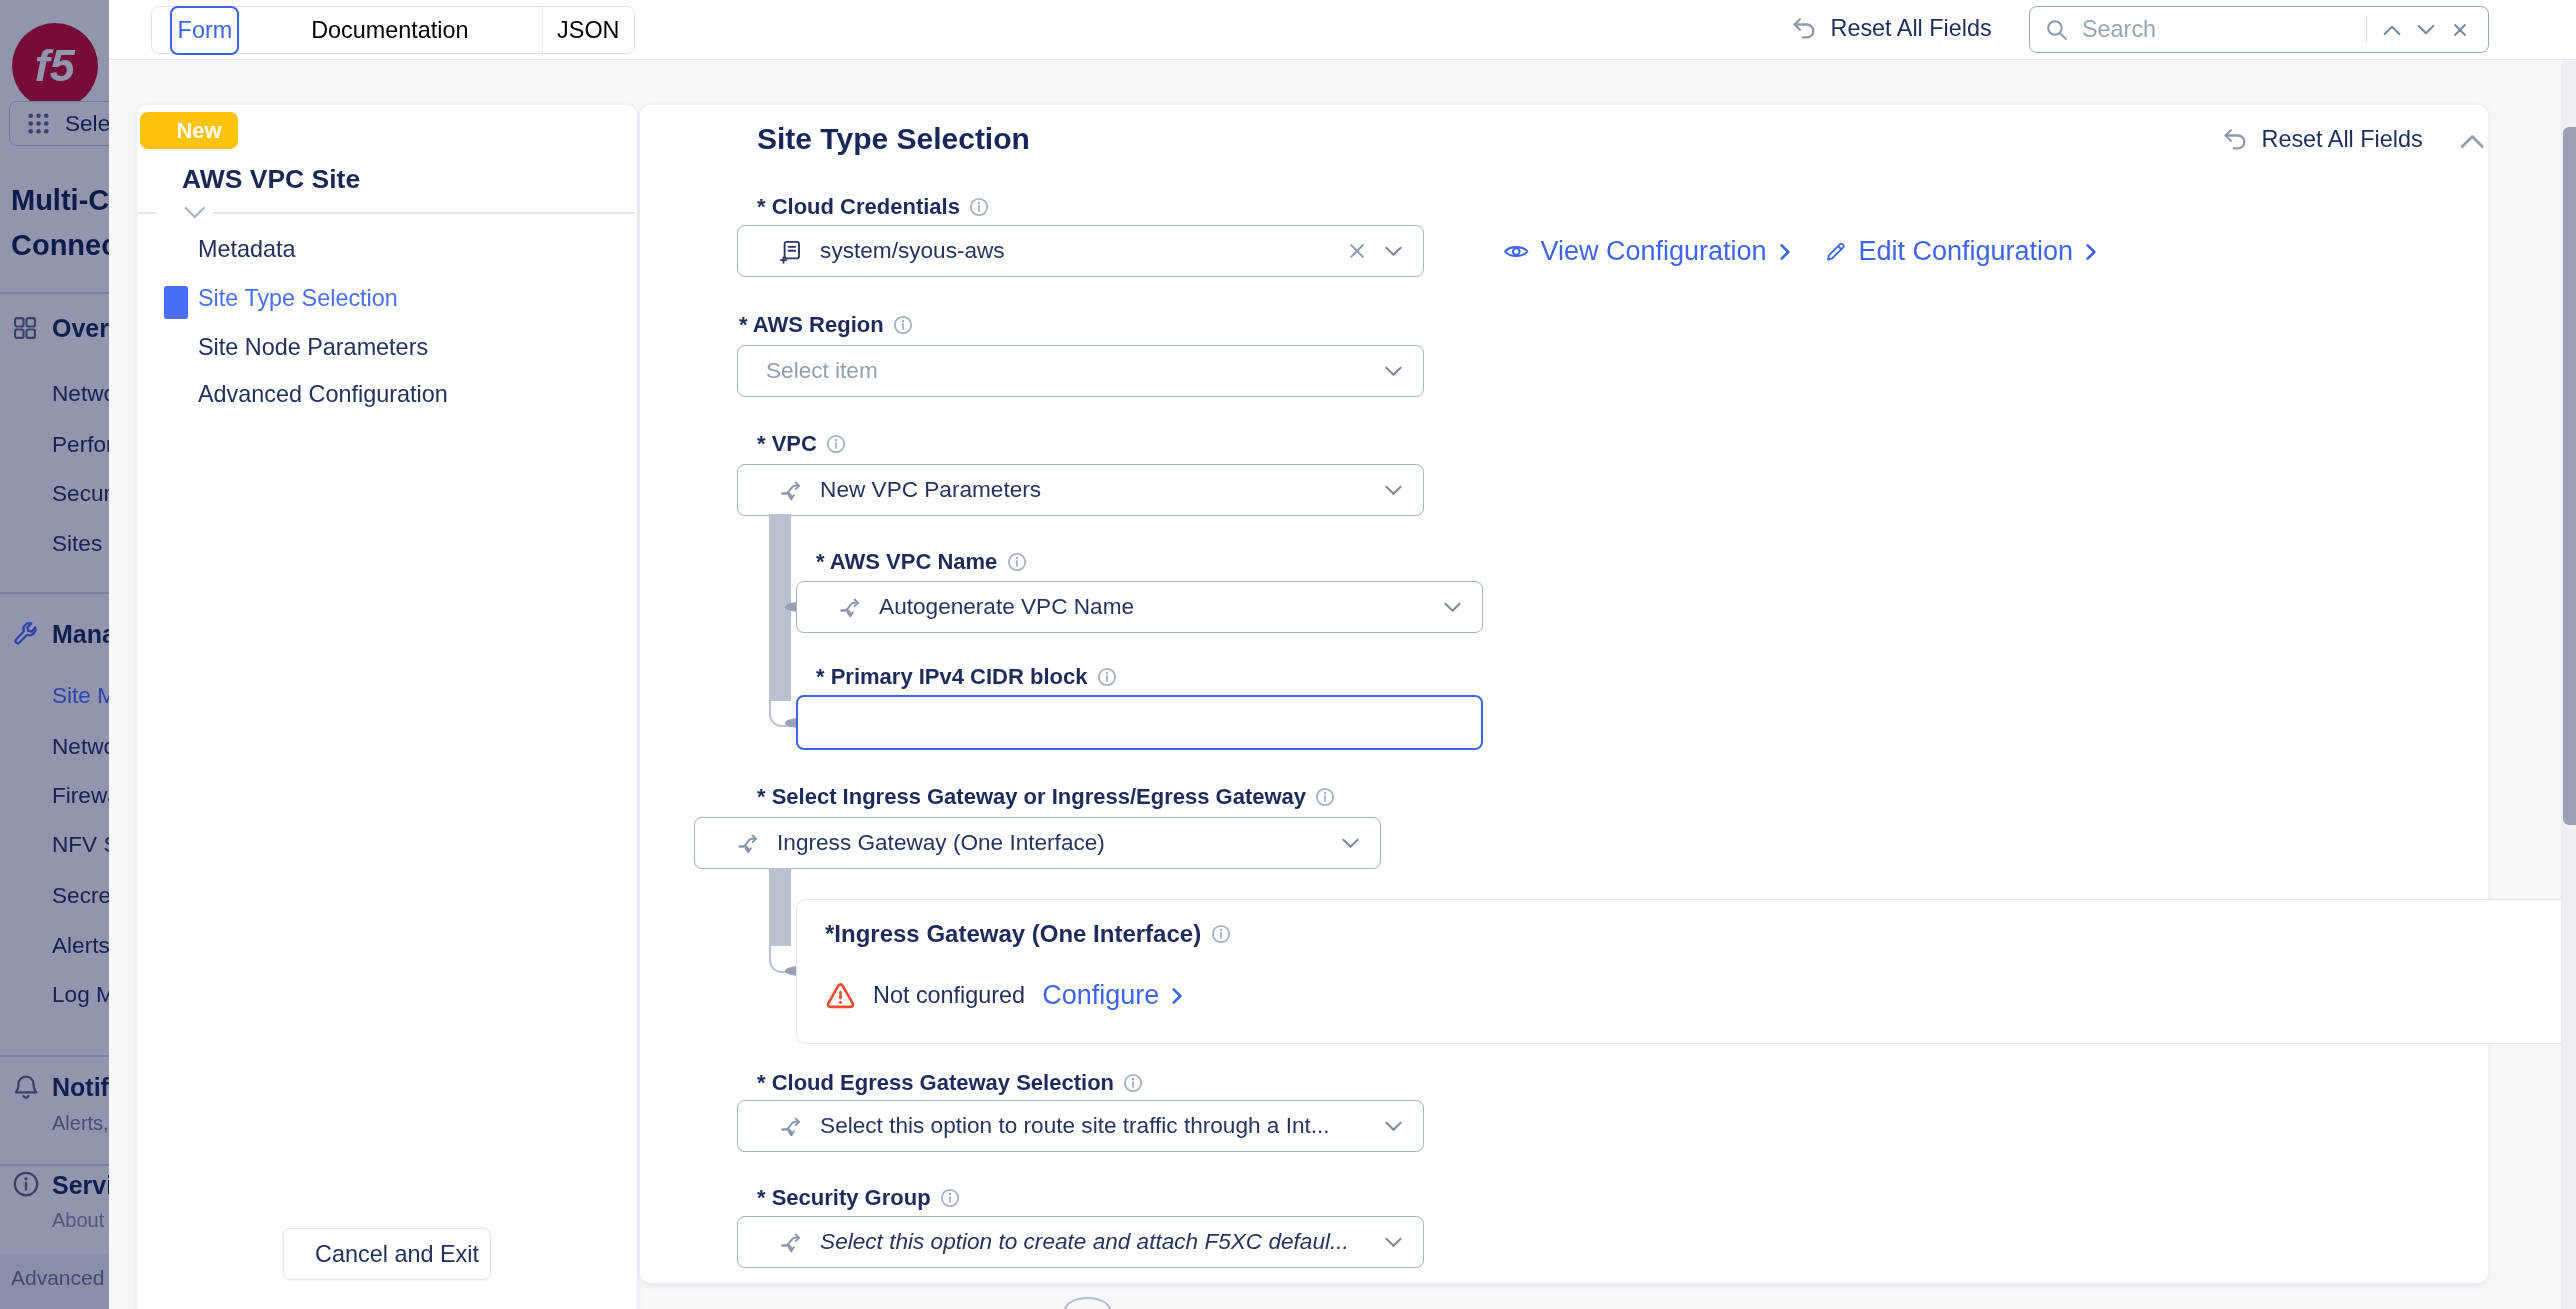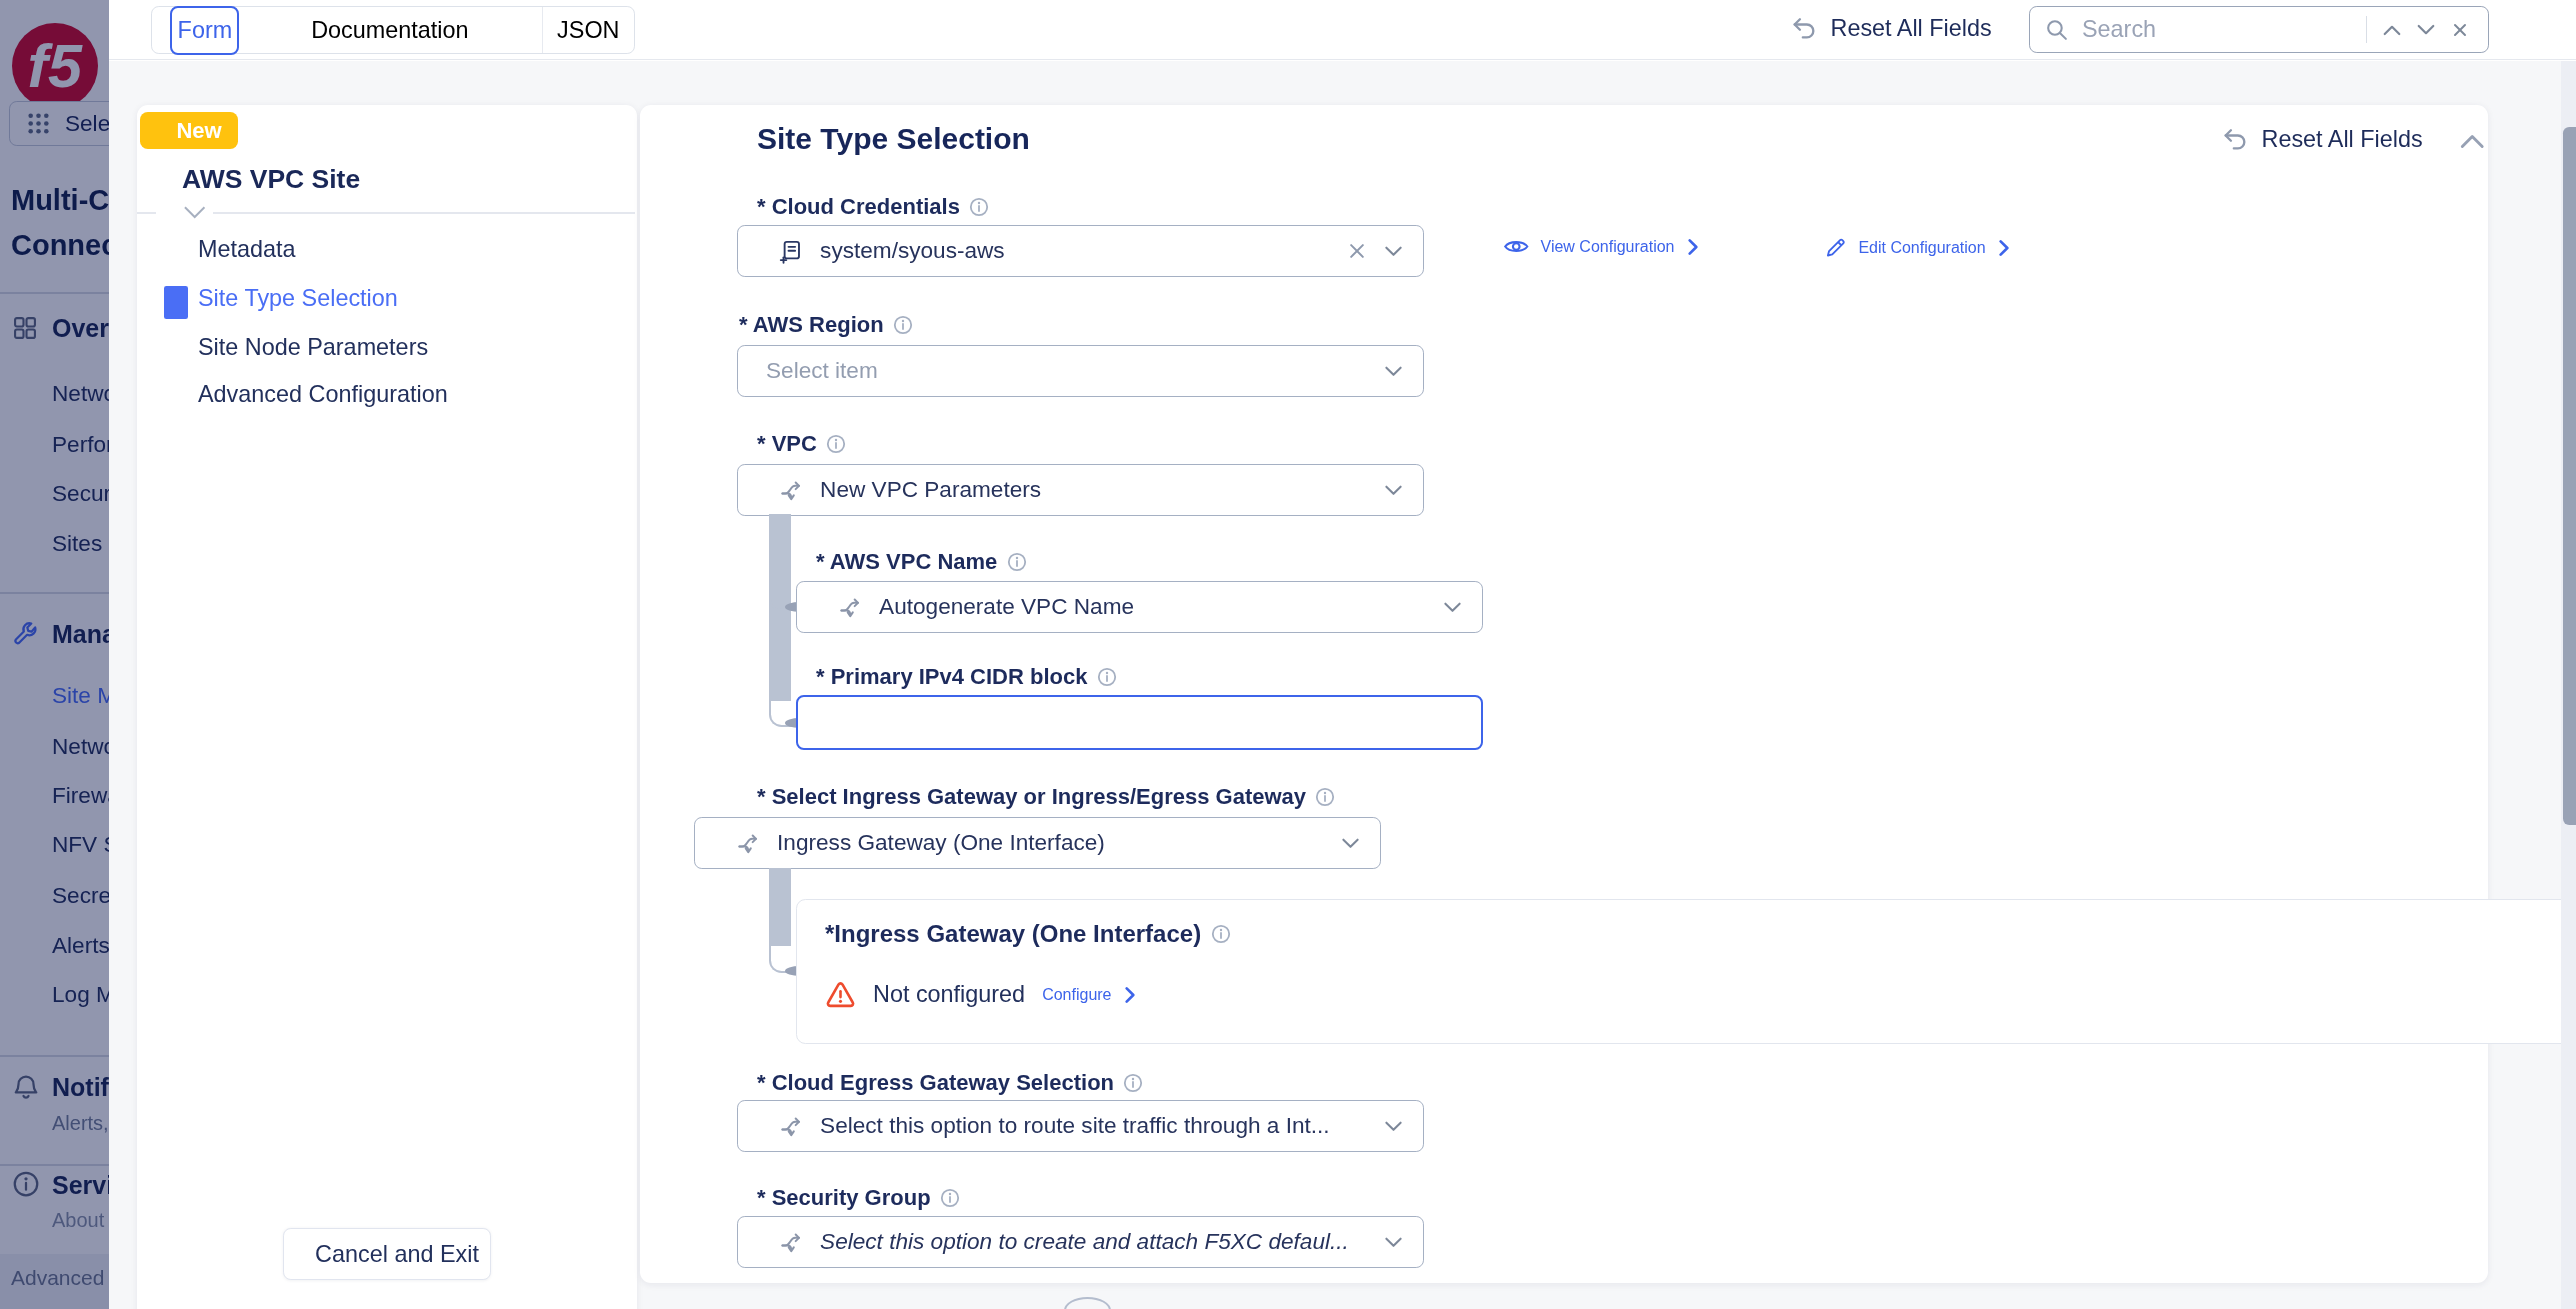--- a/index.html
+++ b/index.html
@@ -8,21 +8,21 @@
   .abs{position:absolute;}
 
   
   .sidebar{position:absolute;left:0;top:0;width:250px;height:1309px;background:#fff;z-index:1;}
   .side-head{position:absolute;font-size:25px;font-weight:bold;color:#1c2a58;white-space:nowrap;}
   .side-item{position:absolute;font-size:22.6px;color:#24325f;white-space:nowrap;}
   .side-sub{position:absolute;font-size:20px;color:#75809a;white-space:nowrap;}
   .side-div{position:absolute;left:0;width:250px;height:1.6px;background:#d8dce5;}
   .logo-ball{position:absolute;left:11.7px;top:23.4px;width:86px;height:86px;border-radius:50%;
              background:#cf0a2c;display:flex;align-items:center;justify-content:center;
-             color:#fff;font-weight:bold;font-style:italic;font-size:61px;}
+             color:#fff;font-weight:bold;font-style:italic;font-size:45px;}
   .select-btn{position:absolute;left:9.4px;top:101px;width:195px;height:45px;border:1.6px solid #c5ccda;
               border-radius:7.8px;display:flex;align-items:center;gap:14px;padding-left:15.6px;
               font-size:22.6px;color:#1d2b5c;background:#fff;box-sizing:border-box;}
   .prod-title{position:absolute;left:11px;font-size:29px;font-weight:bold;color:#15244f;white-space:nowrap;}
   .side-foot{position:absolute;left:0;top:1254px;width:250px;height:55px;background:#f1f2f6;}
 
   .dim{position:absolute;left:0;top:0;width:109px;height:1309px;background:rgba(5,15,70,0.44);z-index:2;}
 
   
   .mtop{position:absolute;left:109px;top:0;width:2467px;height:59px;background:#fff;
@@ -71,21 +71,21 @@
   .flabel{position:absolute;display:flex;align-items:center;gap:9.4px;font-size:22px;font-weight:bold;
           color:#1d2b5c;white-space:nowrap;}
   .control{position:absolute;width:687px;height:52px;background:#fff;border:1.6px solid #a5b0c3;
            border-radius:7.8px;display:flex;align-items:center;box-sizing:border-box;}
   .ctext{font-size:22.6px;color:#27335c;white-space:nowrap;overflow:hidden;flex:1 1 auto;min-width:0;}
   .ctext.fixed{flex:0 0 auto;}
   .cplace{color:#939db0;}
   .icon-lead{margin:0 15.6px 0 20px;flex:none;display:flex;}
   .dd-chev{margin-right:20px;flex:none;display:flex;}
   .clear-x{margin-left:auto;margin-right:17px;flex:none;display:flex;}
-  .blink{position:absolute;display:flex;align-items:center;gap:11px;font-size:16px;color:#3d64ea;
+  .blink{position:absolute;display:flex;align-items:center;gap:11px;font-size:27px;color:#3d64ea;
          white-space:nowrap;cursor:default;}
   .cidr{position:absolute;left:796px;top:695px;width:687px;height:55px;border:2.3px solid #3d64ea;
         border-radius:7.8px;background:#fff;box-sizing:border-box;outline:none;font-size:22.6px;
         color:#27335c;padding:0 19px;font-family:"Liberation Sans",sans-serif;}
   .gcard{position:absolute;left:796px;top:899px;width:1841px;height:145px;background:#fff;
          border:1.6px solid #e2e6ee;border-radius:9.4px;box-sizing:border-box;}
   .gcard-title{position:absolute;left:28px;top:20px;display:flex;align-items:center;gap:9.4px;
                font-size:24px;font-weight:bold;color:#1d2b5c;}
   .gcard-row{position:absolute;left:28px;top:80px;display:flex;align-items:center;gap:17px;
              font-size:23.4px;color:#22305c;}

